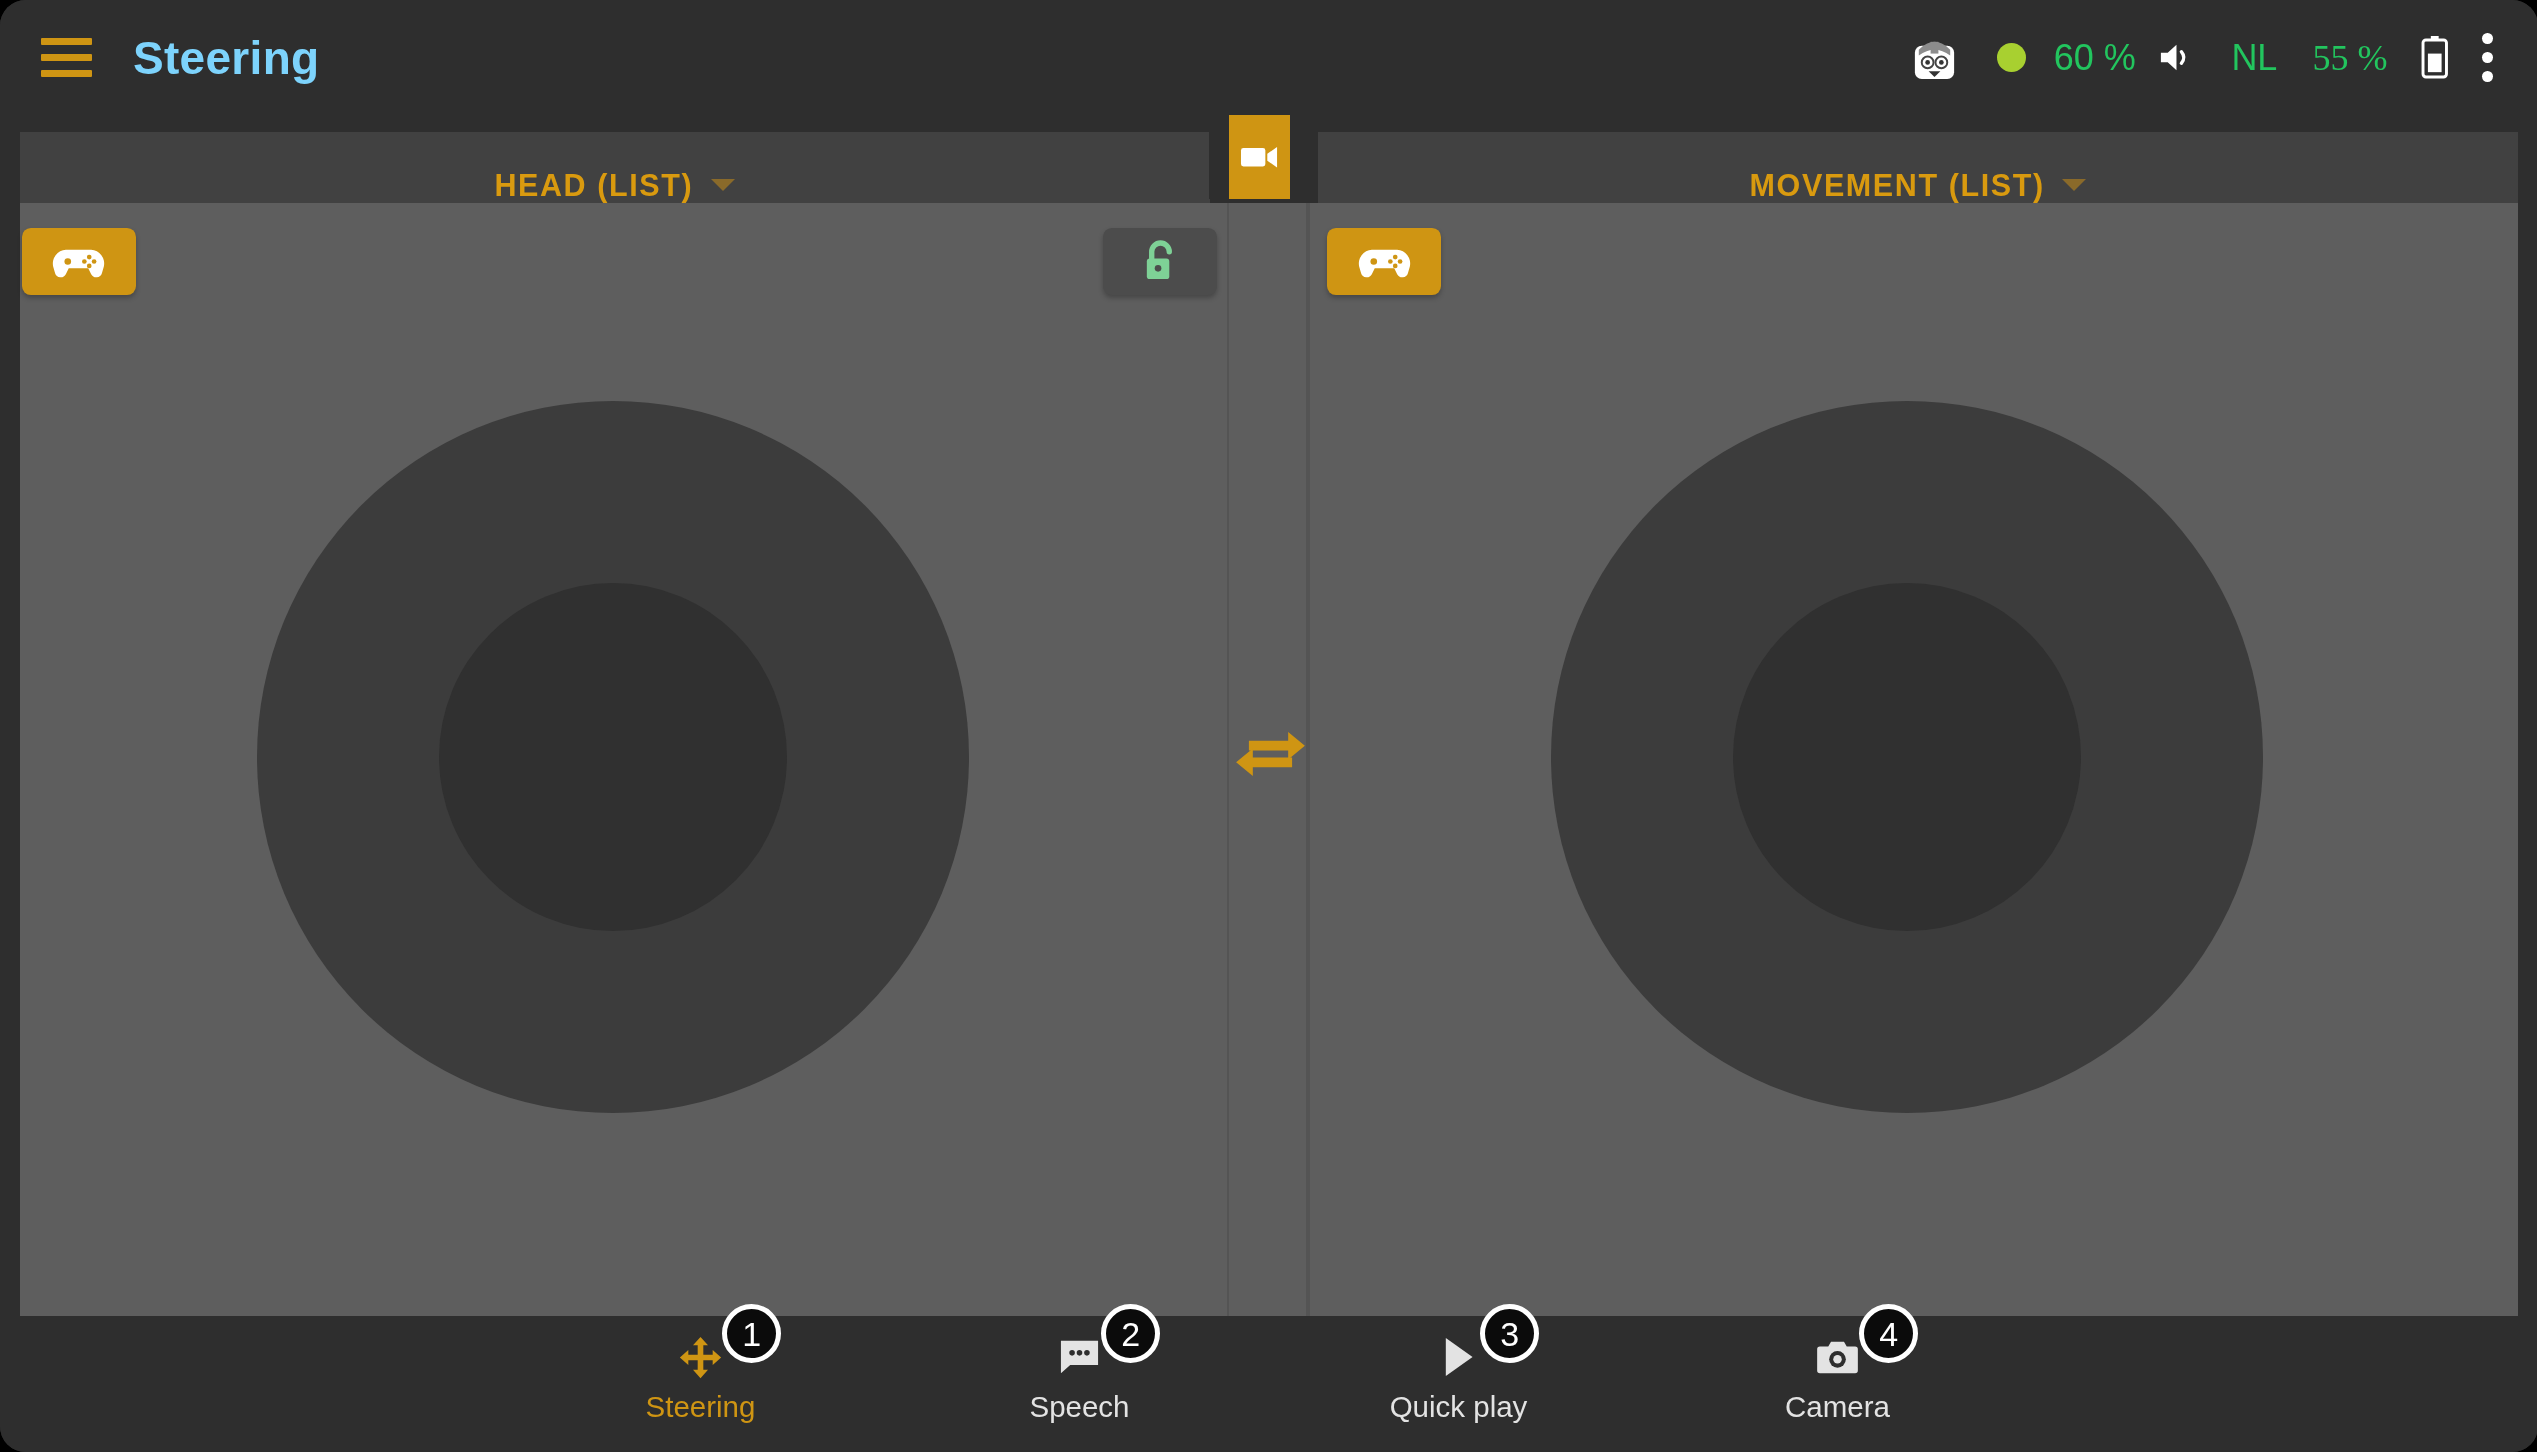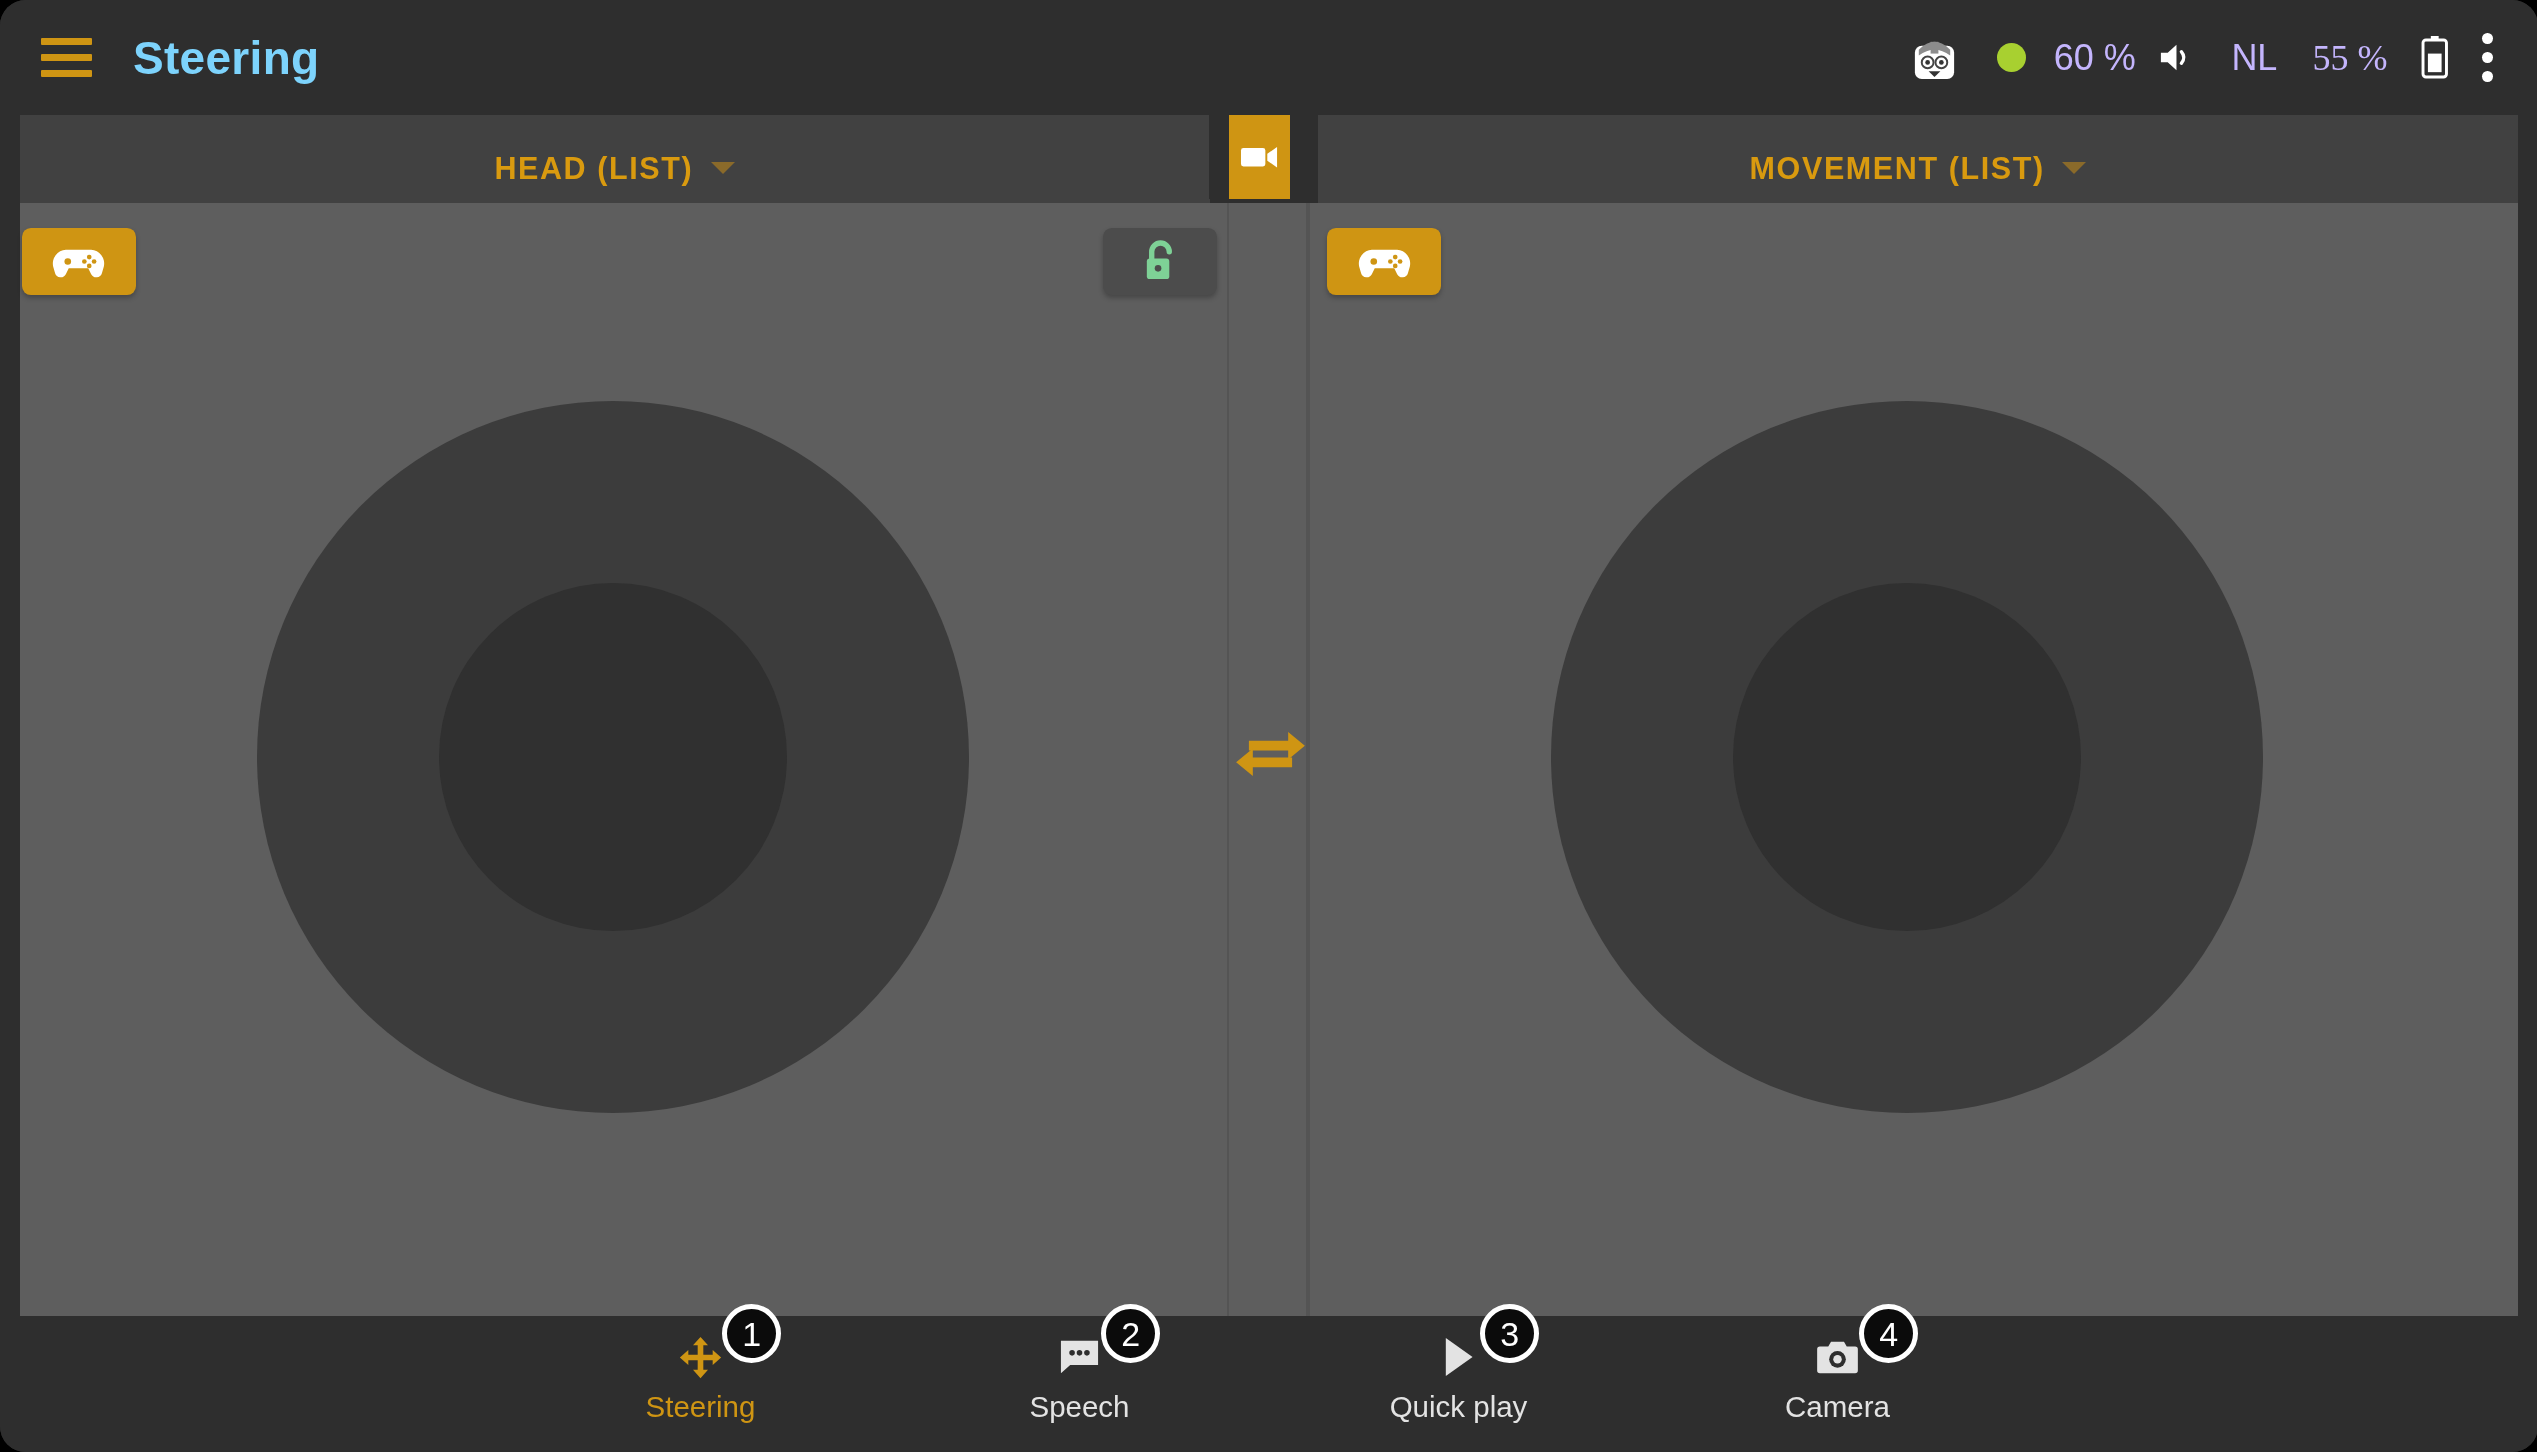--- a/index.html
+++ b/index.html
@@ -36,21 +36,21 @@
     color: #7dd3fc;
     font-size: 46px;
     font-weight: bold;
     letter-spacing: 0.3px;
   }
   #status-area {
     margin-left: auto; margin-right: 33px;
     display: flex; align-items: center; height: 100%;
   }
   .status-text {
-    color: #c4b5fd; font-size: 36px; font-weight: 500;
+    color: #22c55e; font-size: 36px; font-weight: 500;
     white-space: nowrap;
   }
   #robot-icon { width: 51px; height: 51px; margin-right: 37px; }
   #conn-dot {
     width: 29.5px; height: 29.5px; border-radius: 50%;
     background: #a8d030; margin-right: 27.6px;
   }
   #volume-pct { margin-right: 21.7px; }
   #speaker-icon { width: 37px; height: 37px; margin-right: 37px; }
   #lang-code { margin-right: 35px; }
@@ -58,21 +58,21 @@
   #battery-icon { width: 29.5px; height: 43px; margin-right: 31.5px; }
   #overflow-menu {
     width: 11.8px; height: 49px;
     display: flex; flex-direction: column; justify-content: space-between;
     align-items: center; cursor: pointer; margin-right: 11.8px;
   }
   #overflow-menu i { width: 10.8px; height: 10.8px; border-radius: 50%; background: #ffffff; display:block; }
 
   
   .tabbar {
-    position: absolute; top: 115px; height: 106px;
+    position: absolute; top: 132px; height: 106px;
     background: #414141;
     display: flex; align-items: center; justify-content: center;
     cursor: pointer;
   }
   .tabbar::after {
     content: ""; position: absolute; left: 0; bottom: 0;
     width: 100%; height: 4.9px; background: #cf9513;
   }
   #tabbar-left  { left: 19.7px;   width: 1190px; }
   #tabbar-right { left: 1318px; width: 1200px; }

